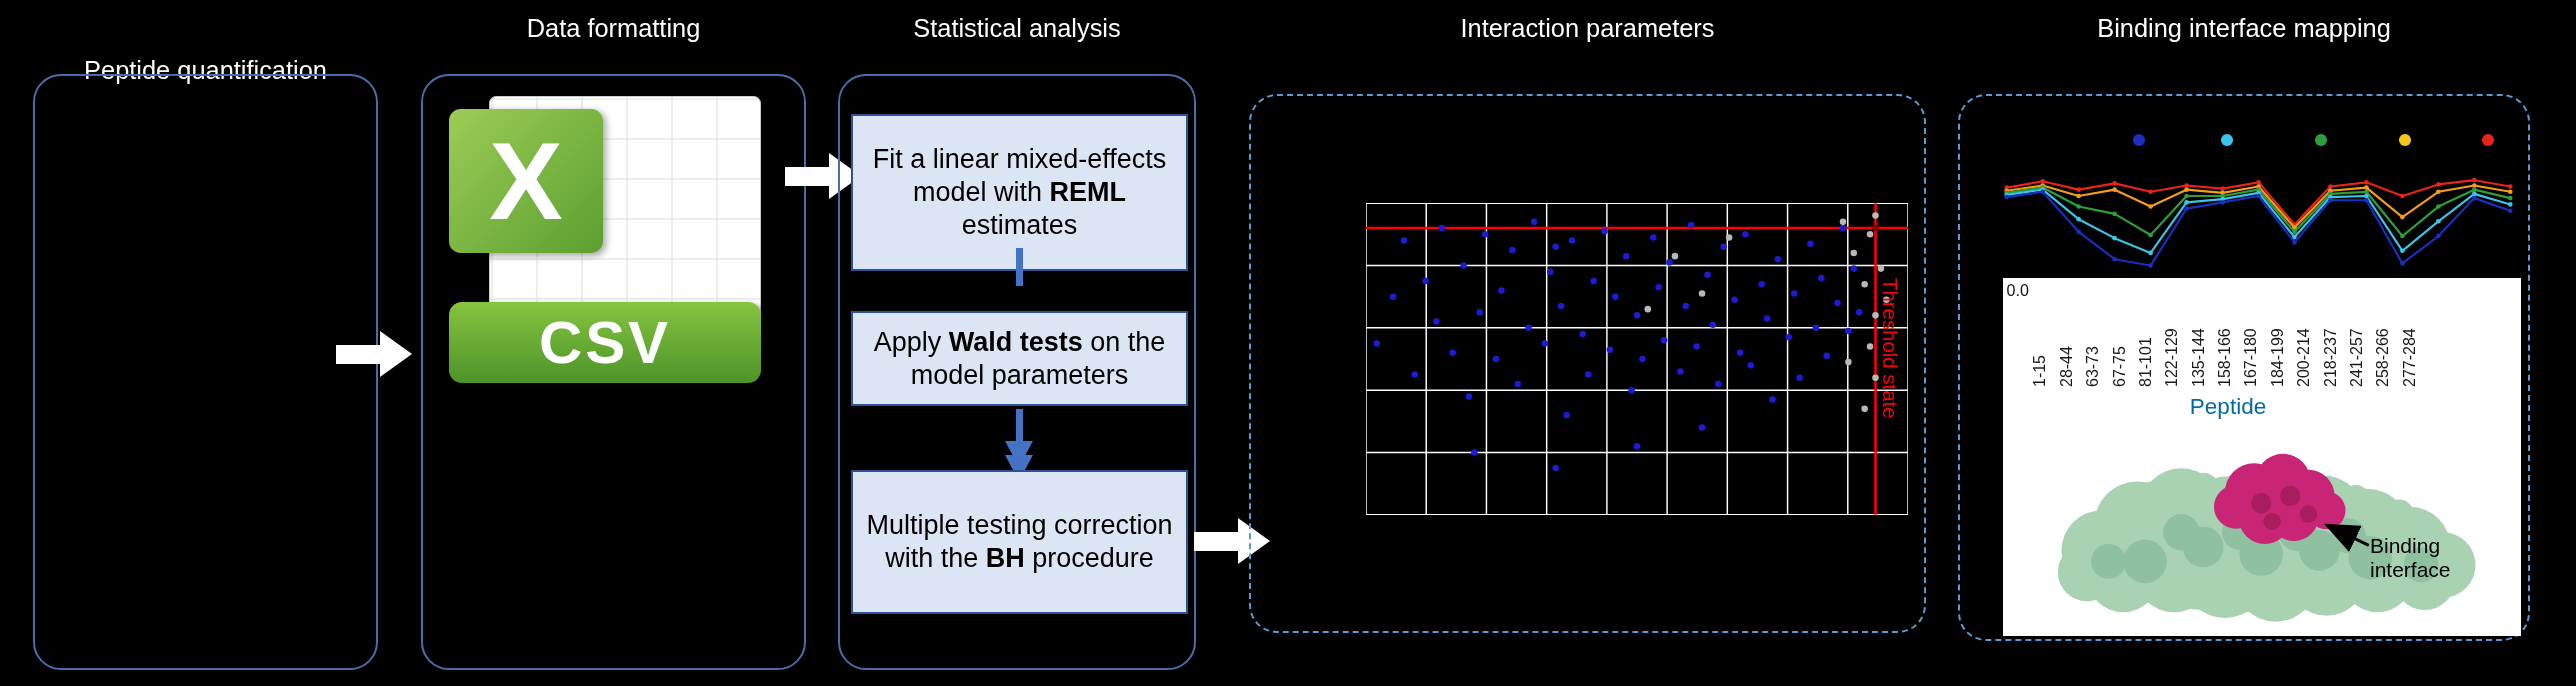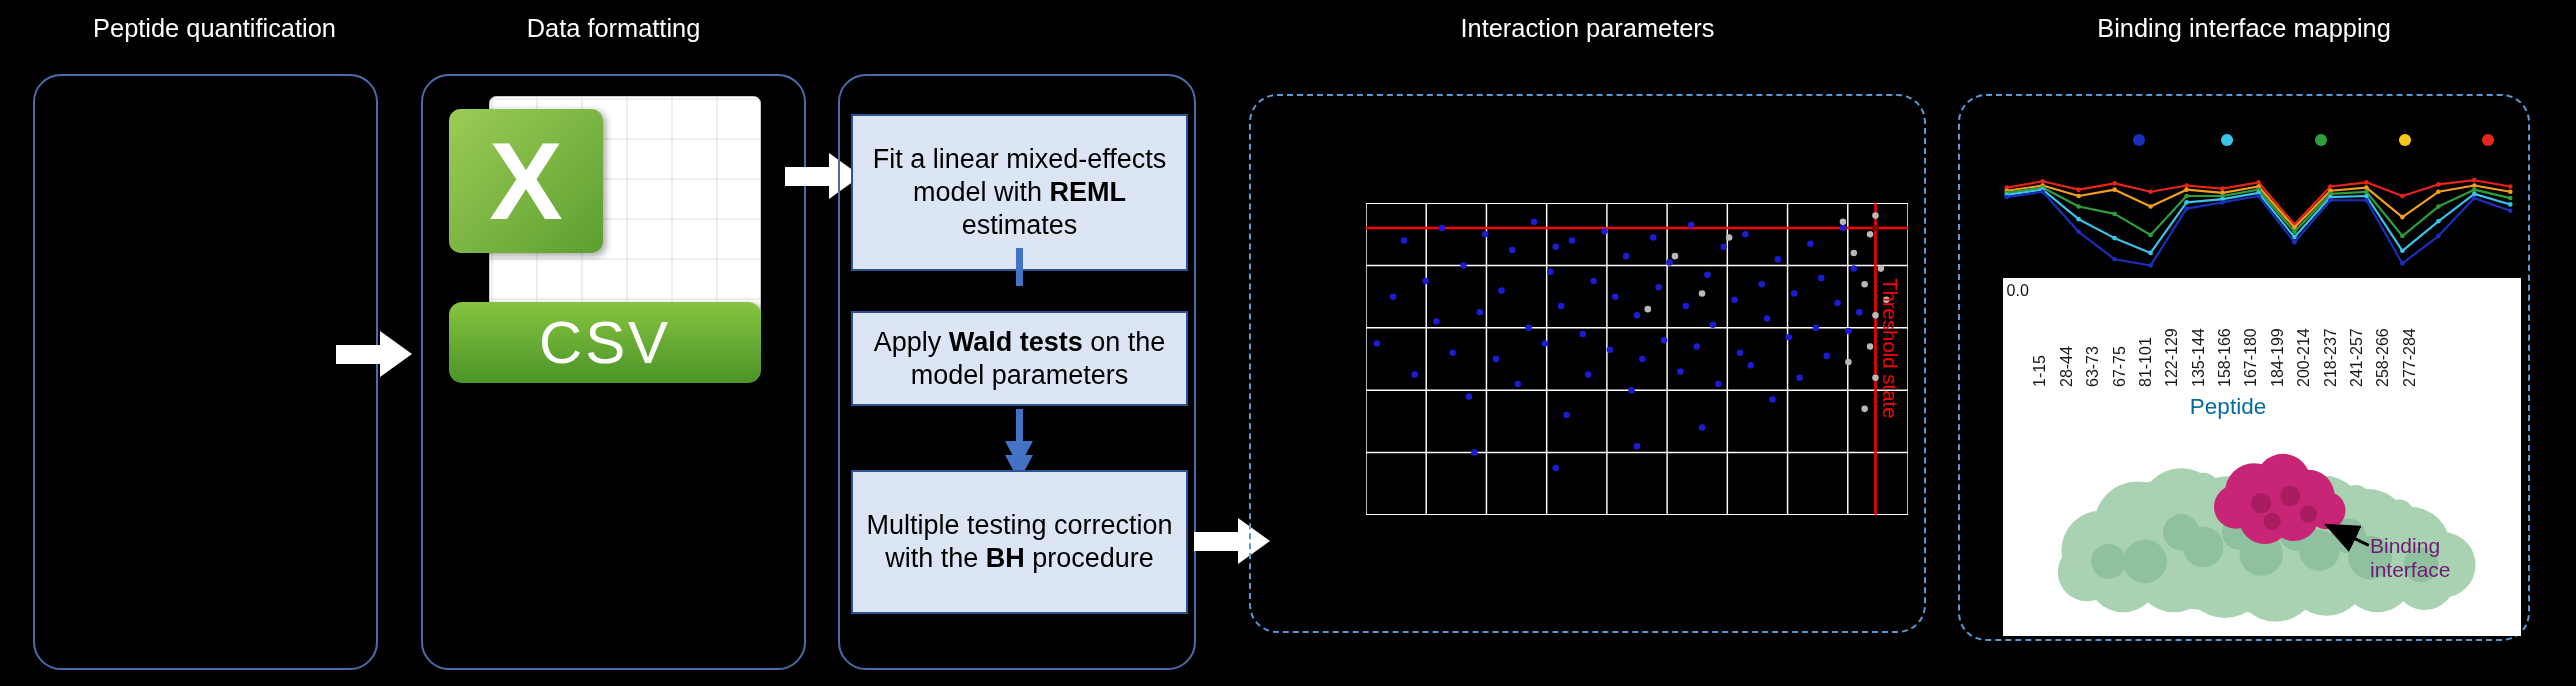--- a/index.html
+++ b/index.html
@@ -13,21 +13,21 @@
   .warrow .shaft{position:absolute;left:0;top:14px;width:45px;height:19px;background:#fff;}
   .warrow .head{position:absolute;left:44px;top:0;width:0;height:0;border-top:23px solid transparent;border-bottom:23px solid transparent;border-left:32px solid #fff;}
   
   .csv-icon{position:absolute;left:26px;top:19.6px;width:312px;height:287px;}
   .csv-sheet{position:absolute;left:40px;top:0;width:270px;height:240px;background-color:#ffffff;border:1.5px solid #c9c9c9;border-radius:7.3px;
     background-image:linear-gradient(#dcdcdc 1.5px,transparent 1.5px),linear-gradient(90deg,#dcdcdc 1.5px,transparent 1.5px);
     background-size:45px 40px;background-position:1.5px 1.5px;}
   .csv-x{position:absolute;left:0;top:13px;width:154px;height:144px;background:linear-gradient(135deg,#9ccc56,#5c9f30);border-radius:11.6px;
     display:flex;align-items:center;justify-content:center;color:#fff;font-size:110px;font-weight:bold;box-shadow:2.9px 2.9px 7.3px rgba(0,0,0,.35);}
   .csv-banner{position:absolute;left:0;top:206px;width:312px;height:81px;background:linear-gradient(#86c440,#4c9428);border-radius:13px;
-    display:flex;align-items:center;justify-content:center;color:#fff;font-size:60px;font-weight:normal;letter-spacing:2.9px;box-shadow:2.2px 2.9px 5.8px rgba(0,0,0,.4);}
+    display:flex;align-items:center;justify-content:center;color:#fff;font-size:60px;font-weight:bold;letter-spacing:2.9px;box-shadow:2.2px 2.9px 5.8px rgba(0,0,0,.4);}
   
   .step-box{position:absolute;left:11px;width:337px;background:#dbe5f3;border:2.9px solid #2e5395;box-sizing:border-box;
     display:flex;align-items:center;justify-content:center;color:#000;font-size:27px;line-height:1.22;text-align:center;padding:0 8.7px;}
   .step-box .b{font-weight:bold;}
   .barrow{position:absolute;}
   .barrow .shaft{position:absolute;left:11px;top:0;width:7.3px;background:#4472c4;}
   .barrow .head{position:absolute;left:0;width:0;height:0;border-left:14.5px solid transparent;border-right:14.5px solid transparent;border-top:26px solid #4472c4;}
   
   .thr-top{position:absolute;left:174px;top:62px;width:313px;text-align:center;color:#ff0000;font-size:22px;}
   .plot{position:absolute;left:115px;top:107px;width:542px;height:312px;background:#000;}
@@ -35,30 +35,31 @@
   
   #legend-dots{position:absolute;left:38px;top:38px;width:521px;height:14.5px;}
   .leg-dot{position:absolute;top:0;width:11.6px;height:11.6px;border-radius:50%;}
   .linechart{position:absolute;left:38px;top:63px;width:521px;height:124px;}
   #figure-white{position:absolute;left:43px;top:182px;width:518px;height:358px;background:#ffffff;}
   #ytick{position:absolute;left:3.6px;top:3.6px;color:#111;font-size:16px;}
   #peptide-ticks{position:absolute;left:0;top:0;width:100%;height:100%;}
   .pep-tick{position:absolute;top:109px;transform:rotate(-90deg);transform-origin:0 0;font-size:16px;color:#1a1a1a;white-space:nowrap;}
   #xlabel{position:absolute;left:116px;top:116px;width:218px;text-align:center;color:#0369a1;font-size:22.5px;}
   #structure-svg{position:absolute;left:33px;top:145px;width:465px;height:204px;}
-  #binding-label{position:absolute;left:367px;top:256px;width:116px;color:#701a75;font-size:21px;line-height:1.15;text-align:left;}
+  #binding-label{position:absolute;left:367px;top:256px;width:116px;color:#000000;font-size:21px;line-height:1.15;text-align:left;}
   svg{display:block;}
 </style>
 </head>
 <body>
 
 <div class="page">
 
-  <div class="sec-title" style="left:42px;width:345px;">Peptide quantification</div>
+  <div class="sec-title" style="left:33px;width:345px;margin-top:42px;">Peptide quantification</div>
   <div class="sec-title" style="left:421px;width:385px;">Data formatting</div>
+  <div class="sec-title" style="left:838px;width:358px;">Statistical analysis</div>
   <div class="sec-title" style="left:1249px;width:677px;">Interaction parameters</div>
   <div class="sec-title" style="left:1958px;width:572px;">Binding interface mapping</div>
 
   <div class="panel solid" style="left:33px;width:345px;"></div>
 
   <div class="warrow" style="left:336px;top:331px;">
     <div class="shaft"></div>
     <div class="head"></div>
   </div>
 

